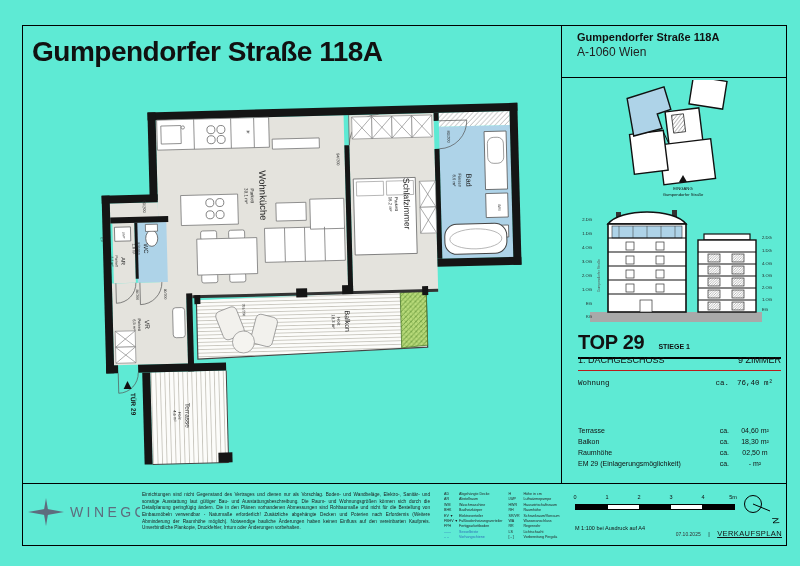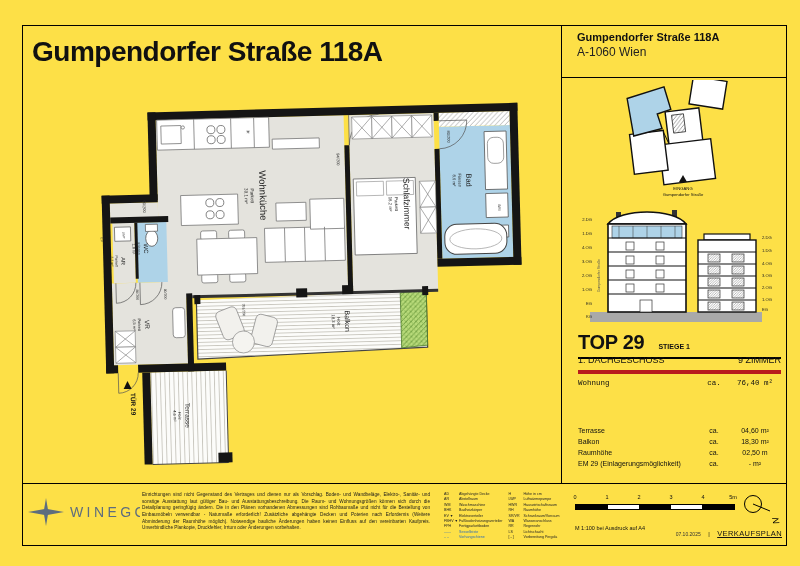--- a/index.html
+++ b/index.html
@@ -1,35 +1,35 @@
 <!DOCTYPE html>
 <html><head>
 <meta charset="utf-8">
 <style>
   html,body{margin:0;padding:0;background:#fff;}
-  .page{position:relative;width:800px;height:566px;background:#fde047;overflow:hidden;
+  .page{position:relative;width:800px;height:566px;background:#5eead4;overflow:hidden;
         font-family:"Liberation Sans",sans-serif;color:#111;}
   .abs{position:absolute;}
   
   .frame{left:22px;top:25px;width:763px;height:519px;border:1px solid #000;}
   .vdiv{left:561px;top:25px;width:1px;height:458px;background:#000;}
   .footline{left:22px;top:483px;width:764px;height:1px;background:#000;}
   
   .title{left:32px;top:36px;font-size:28px;font-weight:bold;letter-spacing:-0.5px;}
   
   .rp-name{left:577px;top:31px;font-size:11px;font-weight:bold;}
   .rp-addr{left:577px;top:45px;font-size:12px;color:#222;}
   .hdr-rule{left:561px;top:77px;width:226px;height:1px;background:#000;}
   
   .toprow{left:578px;top:331px;width:203px;display:flex;align-items:baseline;border-bottom:2px solid #000;padding-bottom:3px;}
   .top-big{font-size:20px;font-weight:bold;letter-spacing:-0.3px;}
   .top-stiege{font-size:7px;font-weight:bold;margin-left:14px;}
-  .dgrow{left:578px;top:355px;width:203px;display:flex;justify-content:space-between;font-size:9px;border-bottom:4px solid #b91c1c;padding-bottom:5px;}
+  .dgrow{left:578px;top:355px;width:203px;display:flex;justify-content:space-between;font-size:9px;border-bottom:1px solid #b91c1c;padding-bottom:5px;}
   .inforow{left:578px;width:203px;display:grid;grid-template-columns:1fr 30px 52px;font-size:7.5px;}
-  .inforow .ca{text-align:center;}
+  .inforow .ca{text-align:right;}
   .inforow .val{text-align:center;}
   .smallrow{font-size:7px;}
   
   .plan-wrap{left:90px;top:94px;width:456px;height:382px;transform:rotate(-1.5deg);}
   
   .logo{left:28px;top:491px;}
   .disclaimer{left:142px;top:492px;width:288px;font-size:4.7px;line-height:1.42;text-align:justify;color:#1a1a1a;}
   .legend{left:444px;top:492px;width:124px;display:flex;gap:5px;}
   .lcol{width:60px;}
   .lg-row{display:flex;font-size:3.6px;line-height:1.5;color:#222;}

